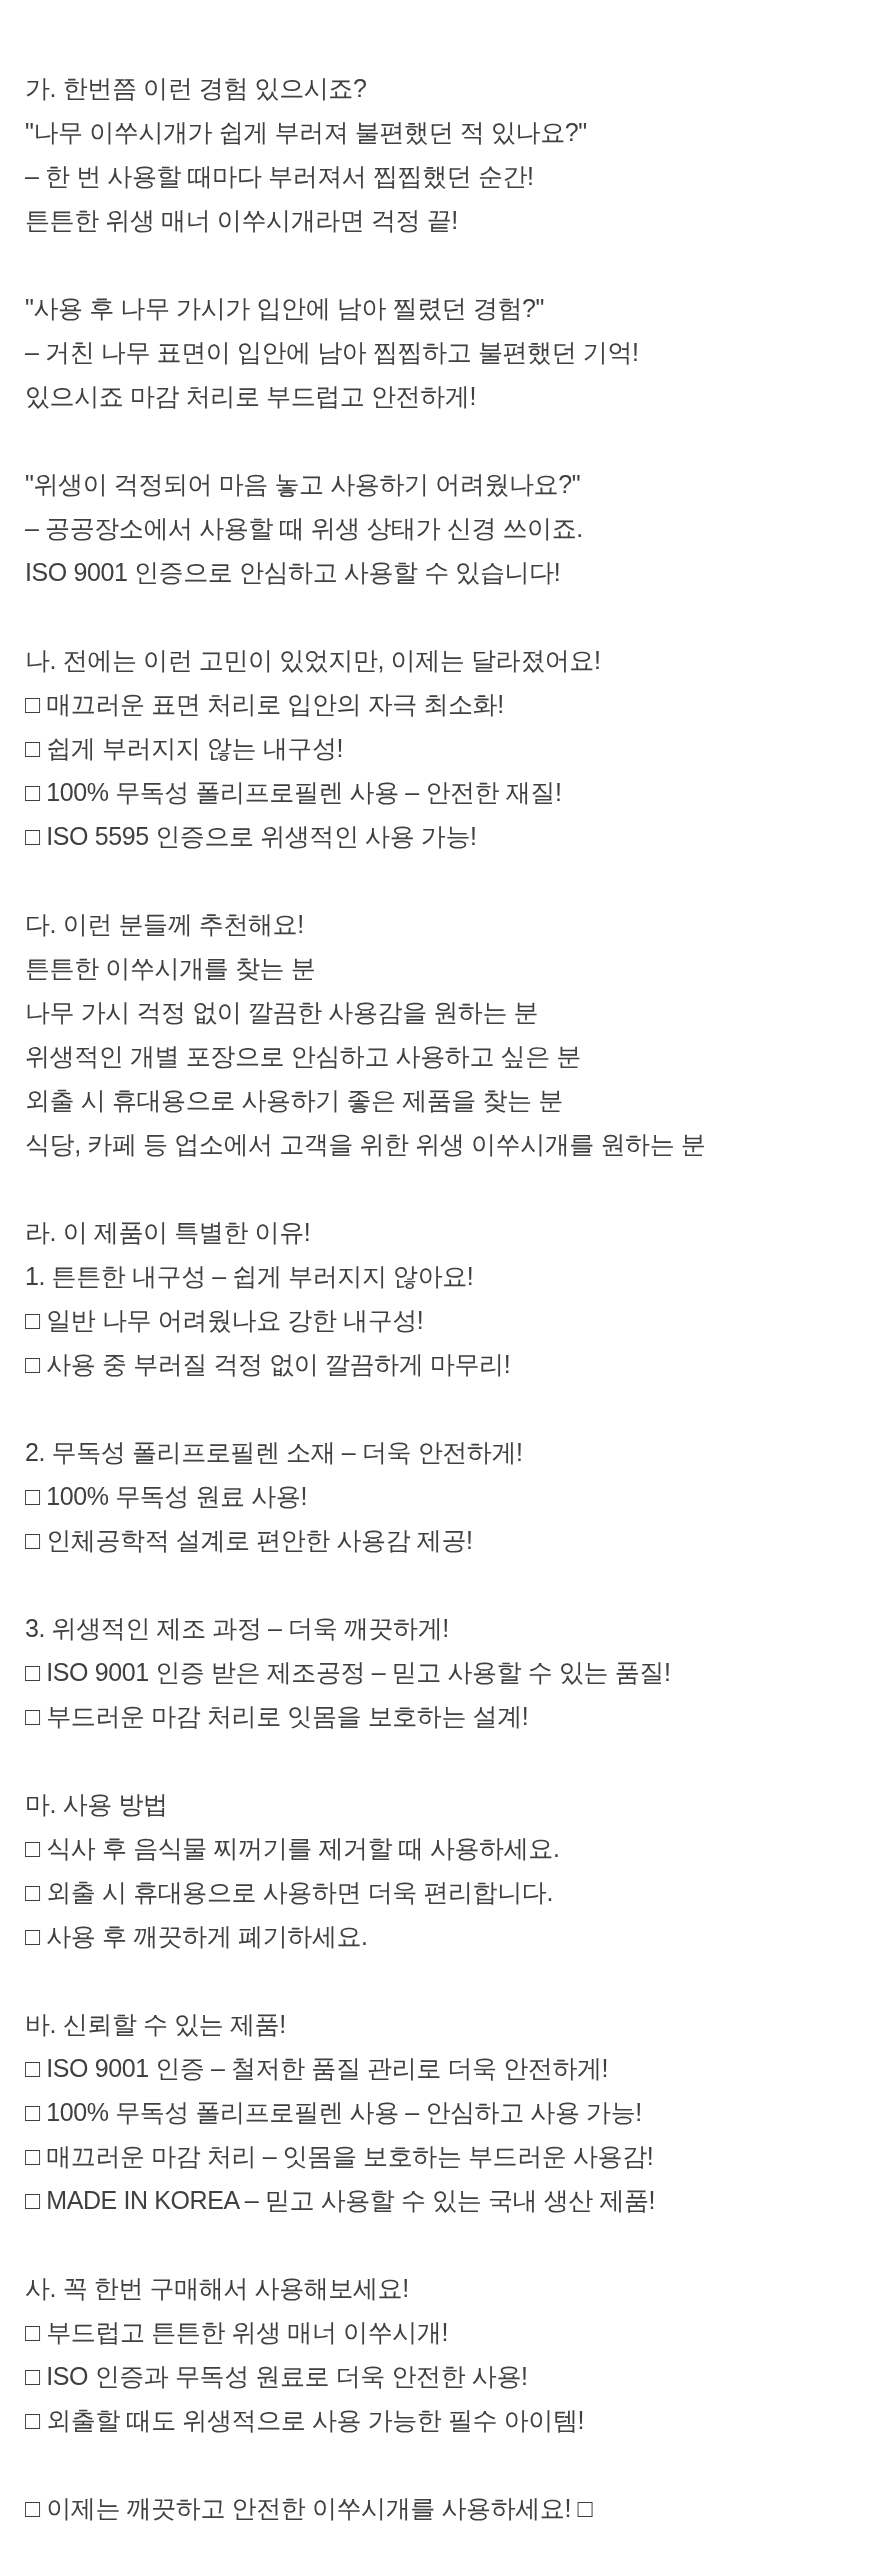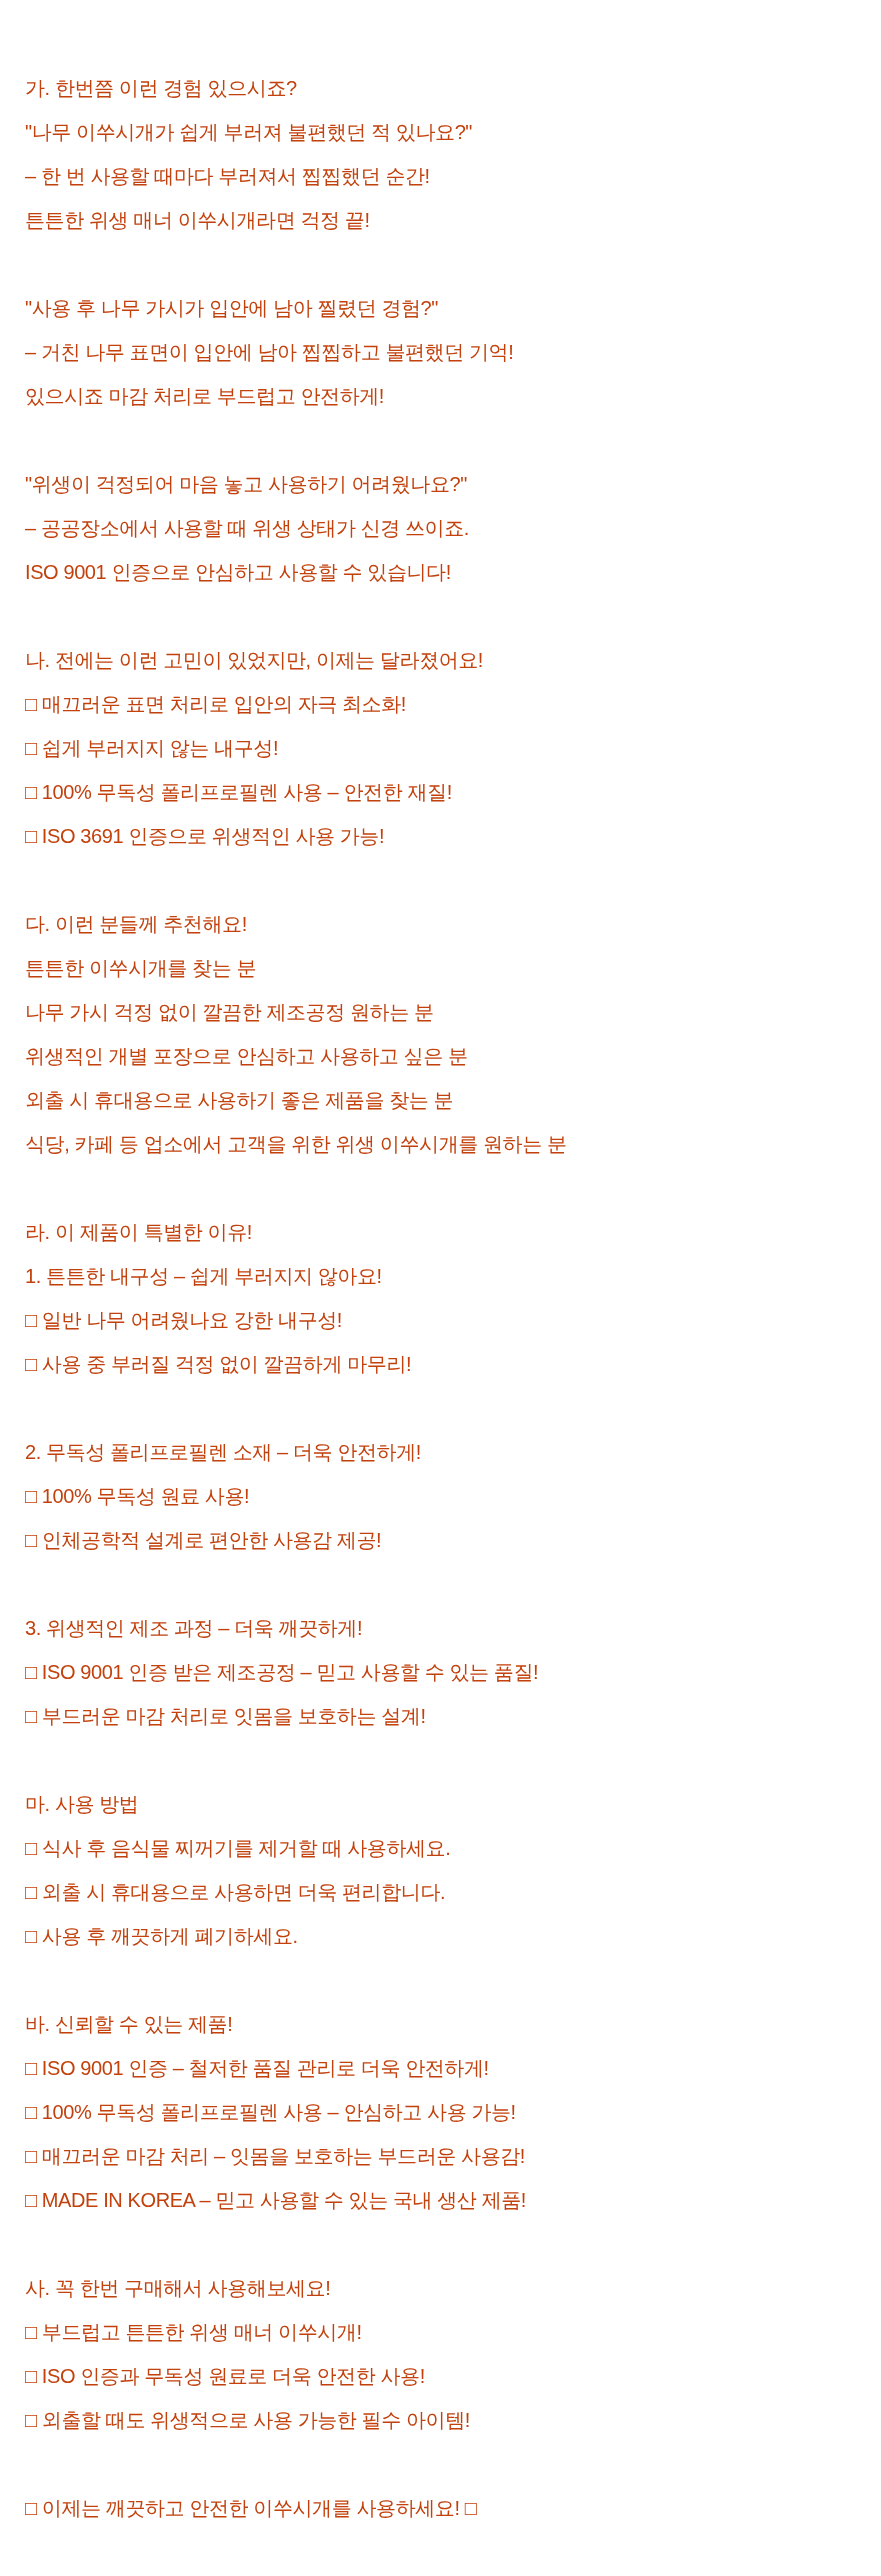--- a/index.html
+++ b/index.html
@@ -17,24 +17,24 @@
   }
   .para {
     margin: 0 0 44px 0;
   }
   .para:last-child {
     margin-bottom: 14px;
   }
   .line {
     font-family: "Liberation Sans", sans-serif;
     font-weight: 400;
-    font-size: 20px;
+    font-size: 25px;
     line-height: 44px;
     letter-spacing: -0.4px;
-    color: #c2410c;
+    color: #404040;
     white-space: nowrap;
   }
 </style>
 </head>
 <body>
 
 <main class="doc">
     <div class="para">
       <div class="line">가. 한번쯤 이런 경험 있으시죠?</div>
       <div class="line">"나무 이쑤시개가 쉽게 부러져 불편했던 적 있나요?"</div>
@@ -49,26 +49,26 @@
     <div class="para">
       <div class="line">"위생이 걱정되어 마음 놓고 사용하기 어려웠나요?"</div>
       <div class="line">– 공공장소에서 사용할 때 위생 상태가 신경 쓰이죠.</div>
       <div class="line">ISO 9001 인증으로 안심하고 사용할 수 있습니다!</div>
     </div>
     <div class="para">
       <div class="line">나. 전에는 이런 고민이 있었지만, 이제는 달라졌어요!</div>
       <div class="line">□ 매끄러운 표면 처리로 입안의 자극 최소화!</div>
       <div class="line">□ 쉽게 부러지지 않는 내구성!</div>
       <div class="line">□ 100% 무독성 폴리프로필렌 사용 – 안전한 재질!</div>
-      <div class="line">□ ISO 3691 인증으로 위생적인 사용 가능!</div>
+      <div class="line">□ ISO 5595 인증으로 위생적인 사용 가능!</div>
     </div>
     <div class="para">
       <div class="line">다. 이런 분들께 추천해요!</div>
       <div class="line">튼튼한 이쑤시개를 찾는 분</div>
-      <div class="line">나무 가시 걱정 없이 깔끔한 제조공정 원하는 분</div>
+      <div class="line">나무 가시 걱정 없이 깔끔한 사용감을 원하는 분</div>
       <div class="line">위생적인 개별 포장으로 안심하고 사용하고 싶은 분</div>
       <div class="line">외출 시 휴대용으로 사용하기 좋은 제품을 찾는 분</div>
       <div class="line">식당, 카페 등 업소에서 고객을 위한 위생 이쑤시개를 원하는 분</div>
     </div>
     <div class="para">
       <div class="line">라. 이 제품이 특별한 이유!</div>
       <div class="line">1. 튼튼한 내구성 – 쉽게 부러지지 않아요!</div>
       <div class="line">□ 일반 나무 어려웠나요 강한 내구성!</div>
       <div class="line">□ 사용 중 부러질 걱정 없이 깔끔하게 마무리!</div>
     </div>

